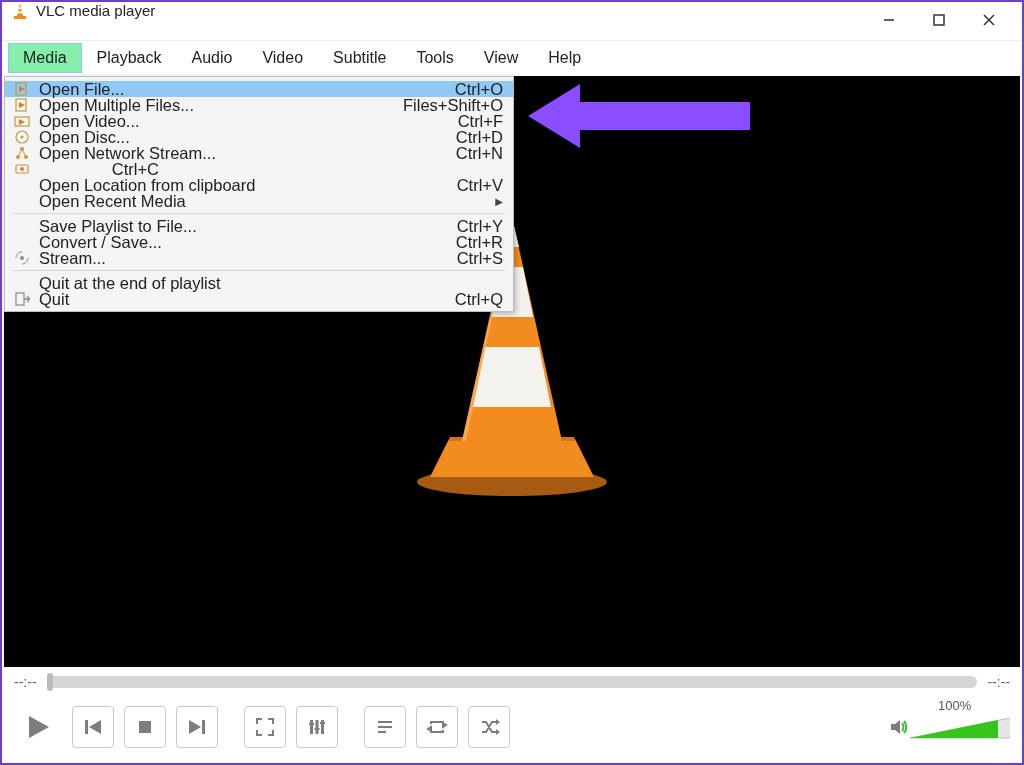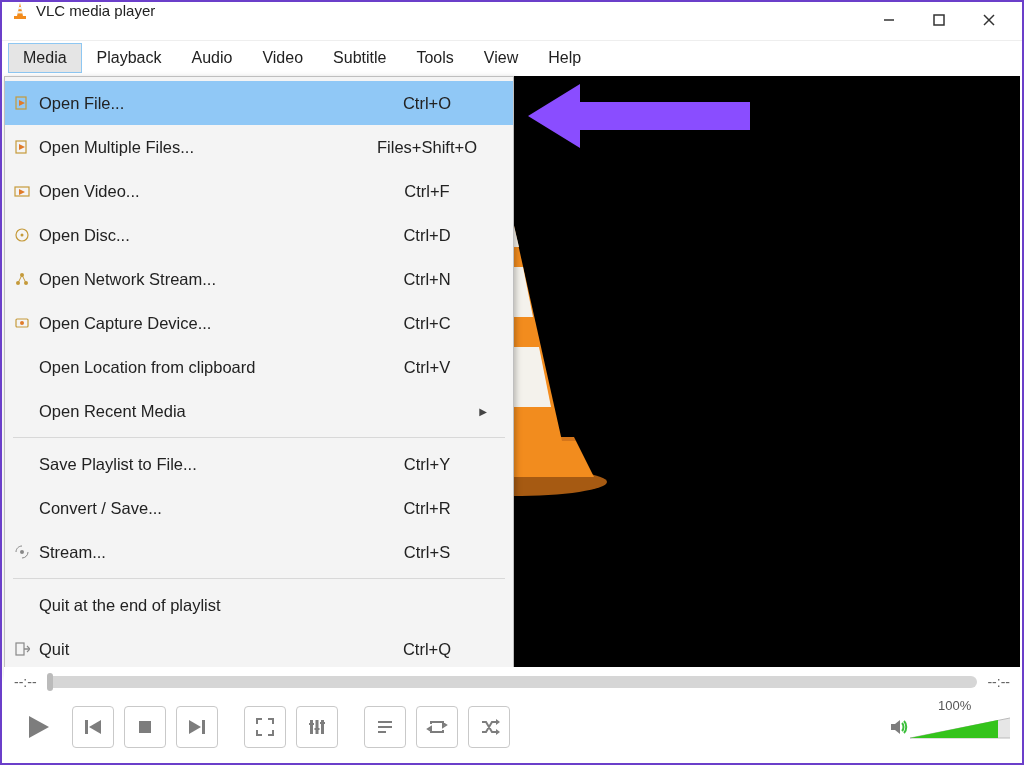--- a/index.html
+++ b/index.html
@@ -3,29 +3,29 @@
 <meta charset="utf-8">
 <style>
   * { box-sizing: border-box; margin: 0; padding: 0; font-family: "Segoe UI", Arial, sans-serif; }
   body { width: 1024px; height: 765px; border: 2px solid #6b3fca; background: #fff; position: relative; overflow: hidden; }
   .titlebar { height: 38px; display: flex; padding: 0 8px; }
   .titlebar .title { font-size: 15px; margin-left: 6px; color: #222; }
   .winbtns { margin-left: auto; display: flex; gap: 0; }
   .winbtn { width: 50px; height: 36px; display: flex; align-items: center; justify-content: center; }
   .menubar { height: 34px; display: flex; align-items: center; padding: 0 6px; border-top: 1px solid #eee; }
   .menubar .item { padding: 5px 14px; font-size: 16px; color: #222; border: 1px solid transparent; }
-  .menubar .item.active { background: #e5e5e5; border: 1px solid #8ec7f2; }
+  .menubar .item.active { background: #86efac; border: 1px solid #8ec7f2; }
   .content { position: absolute; left: 2px; right: 2px; top: 74px; bottom: 96px; background: #000; }
   .cone-wrap { position: absolute; left: 50%; top: 50%; transform: translate(-50%, -55%); }
   .dropdown { position: absolute; left: 2px; top: 74px; width: 510px; background: #f4f4f4; border: 1px solid #bfbfbf; box-shadow: 2px 2px 6px rgba(0,0,0,0.25); padding: 4px 0; }
-  .dd-row { display: flex; align-items: center; height: 44px; font-size: 16.5px; color: #222; padding-right: 26px; }
+  .dd-row { display: flex; align-items: center; height: 16px; font-size: 16.5px; color: #222; padding-right: 10px; }
   .dd-row.hover { background: #90c8f6; }
   .dd-icon { width: 34px; display:flex; align-items:center; justify-content:center; }
   .dd-label { flex: 1; white-space: nowrap; }
-  .dd-short { min-width: 120px; text-align: center; }
+  .dd-short { min-width: 120px; text-align: right; }
   .dd-sep { height: 1px; background: #d8d8d8; margin: 4px 8px; }
   .dd-arrow { font-size: 10px; color:#444; }
   .controls { position: absolute; left: 2px; right: 2px; bottom: 2px; height: 94px; background: #fff; display:flex; flex-direction:column; }
   .timerow { display:flex; align-items:center; height:30px; padding: 0 10px; gap:10px; }
   .time { font-size: 14px; color:#666; }
   .seek { flex:1; height:12px; background: #d6d6d6; border-radius:6px; position:relative; }
   .seek .thumb { position:absolute; left:0; top:-3px; width:6px; height:18px; background:#bbb; border-radius:3px; }
   .btnrow { display:flex; align-items:center; height:60px; padding: 0 10px; gap:10px; }
   .ctlbtn { width:42px; height:42px; border:1px solid #c9c9c9; border-radius:4px; display:flex; align-items:center; justify-content:center; background:#fff; }
   .ctlbtn.play { width:48px; height:46px; border:none; }
@@ -150,21 +150,20 @@
     <span class="dd-label">Open Network Stream...</span>
     <span class="dd-short">Ctrl+N</span>
   </div>
   <div class="dd-row">
     <span class="dd-icon">
         <svg width="16" height="16">
           <rect x="2" y="4" width="12" height="8" rx="1" fill="none" stroke="#c59a3a" stroke-width="1.2"></rect>
           <circle cx="8" cy="8" r="2" fill="#e07b2a"></circle>
         </svg>
       </span>
-    <span class="dd-label">Open Capture Device...</span>
     <span class="dd-short">Ctrl+C</span>
   </div>
   <div class="dd-row">
     <span class="dd-icon"></span>
     <span class="dd-label">Open Location from clipboard</span>
     <span class="dd-short">Ctrl+V</span>
   </div>
   <div class="dd-row">
     <span class="dd-icon"></span>
     <span class="dd-label">Open Recent Media</span>

